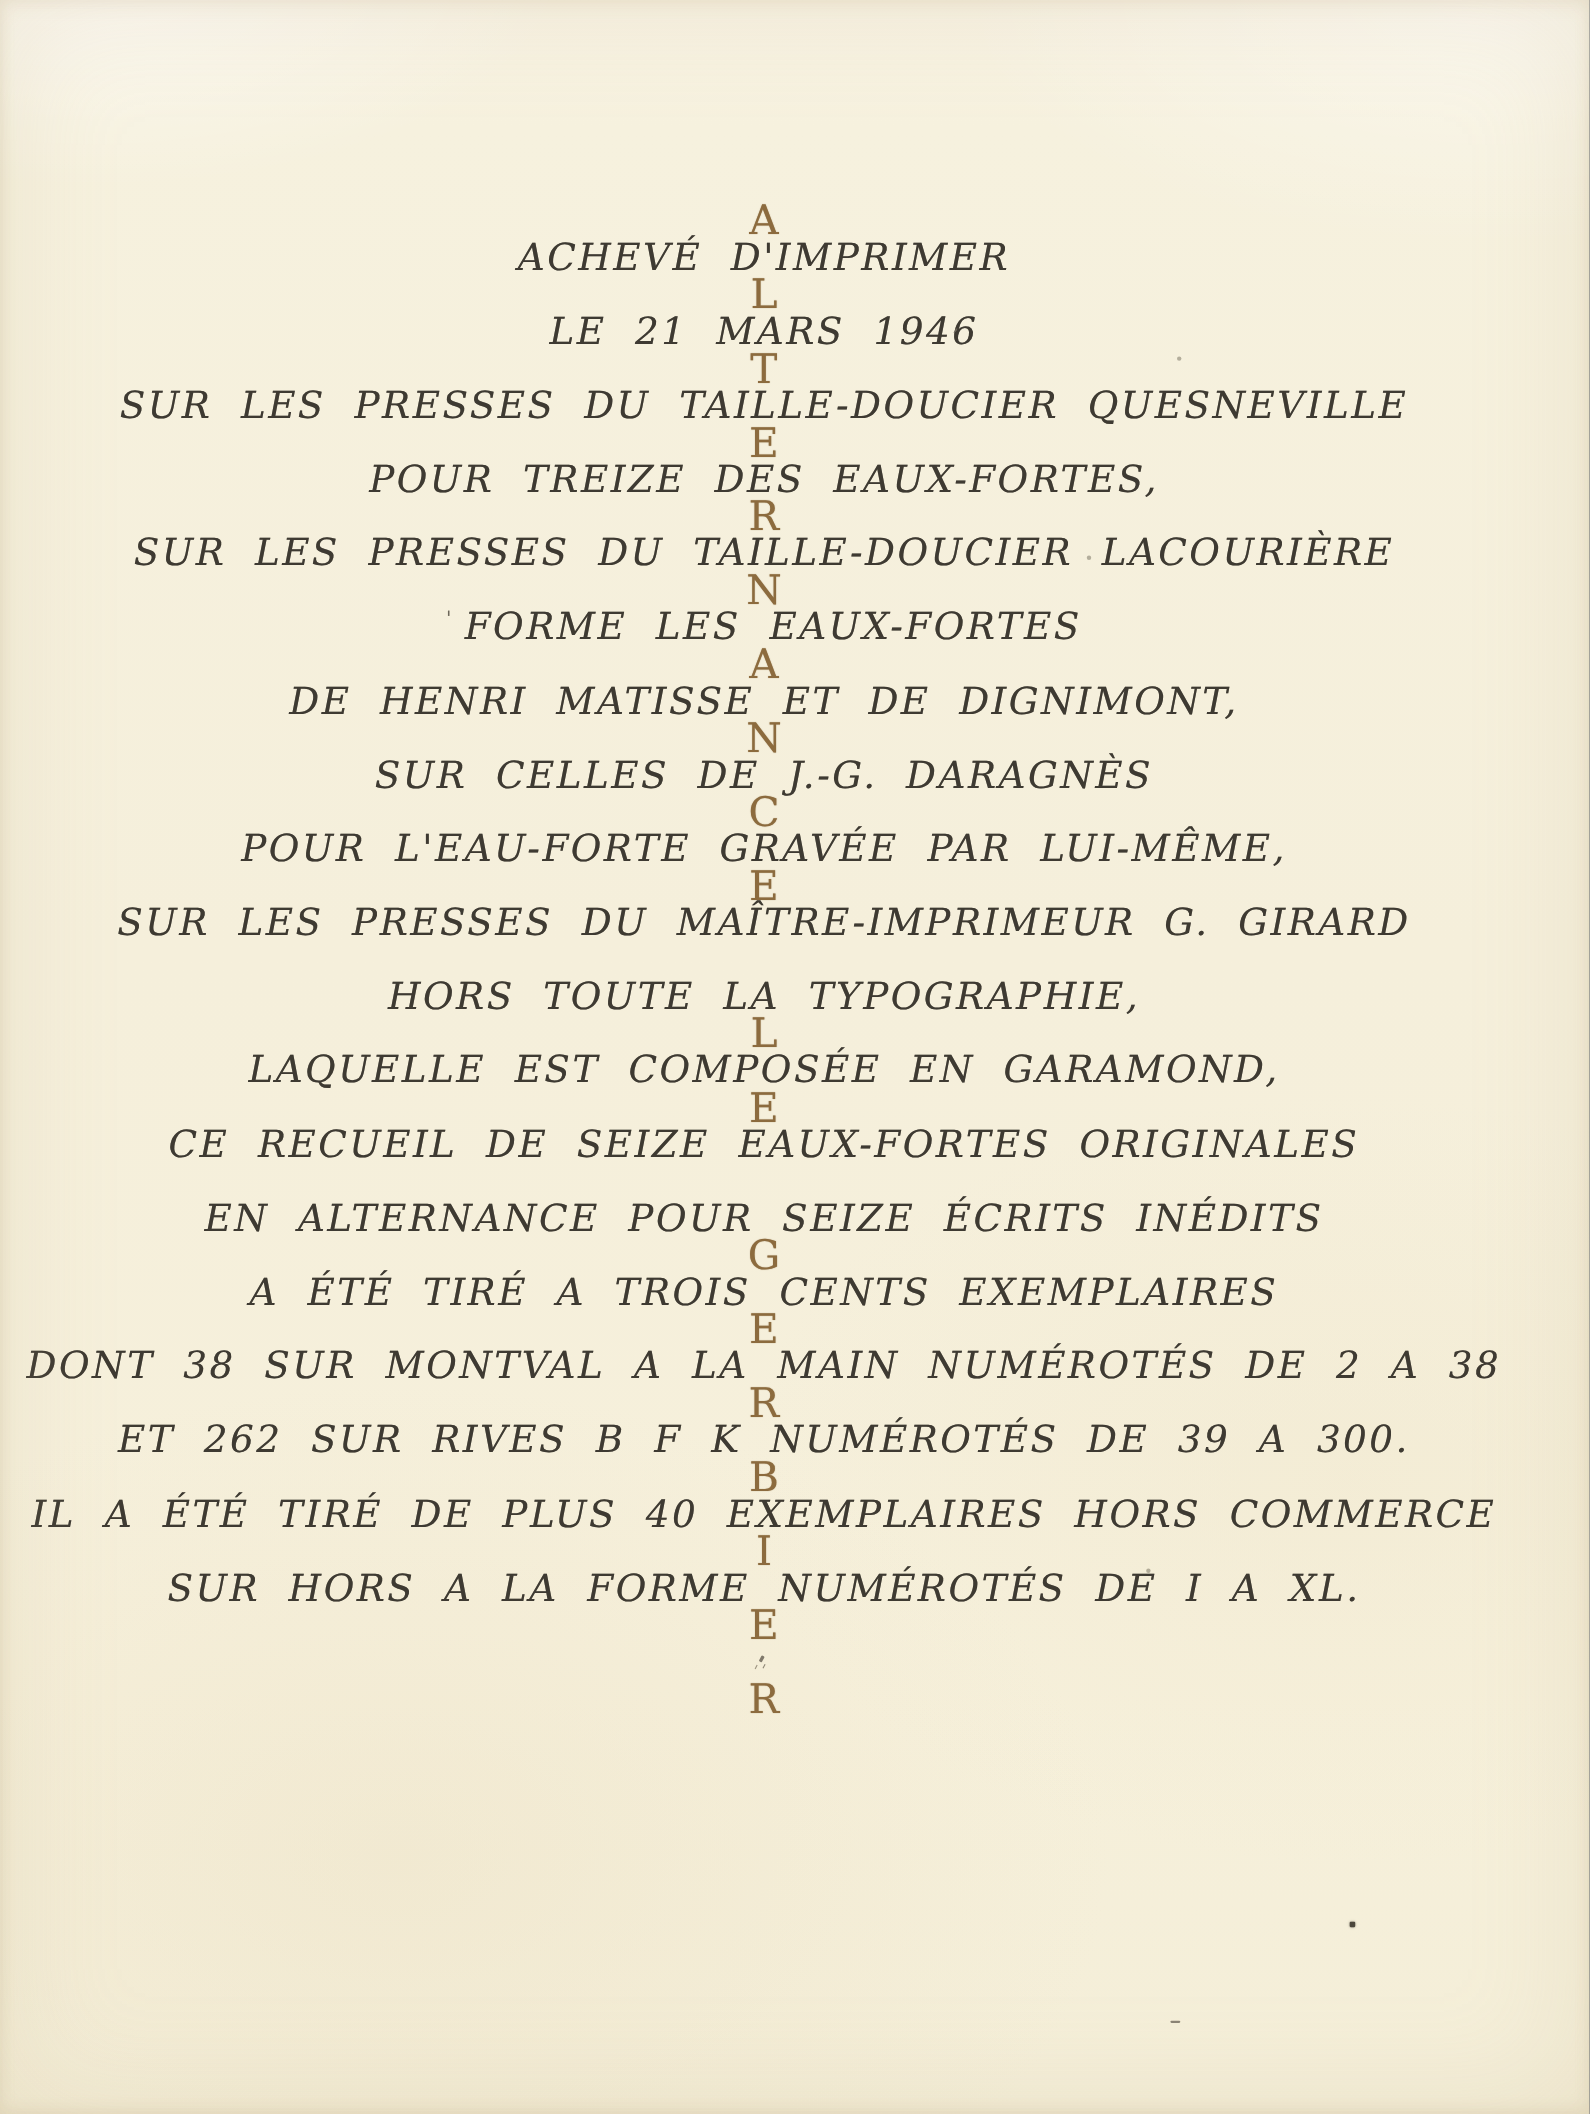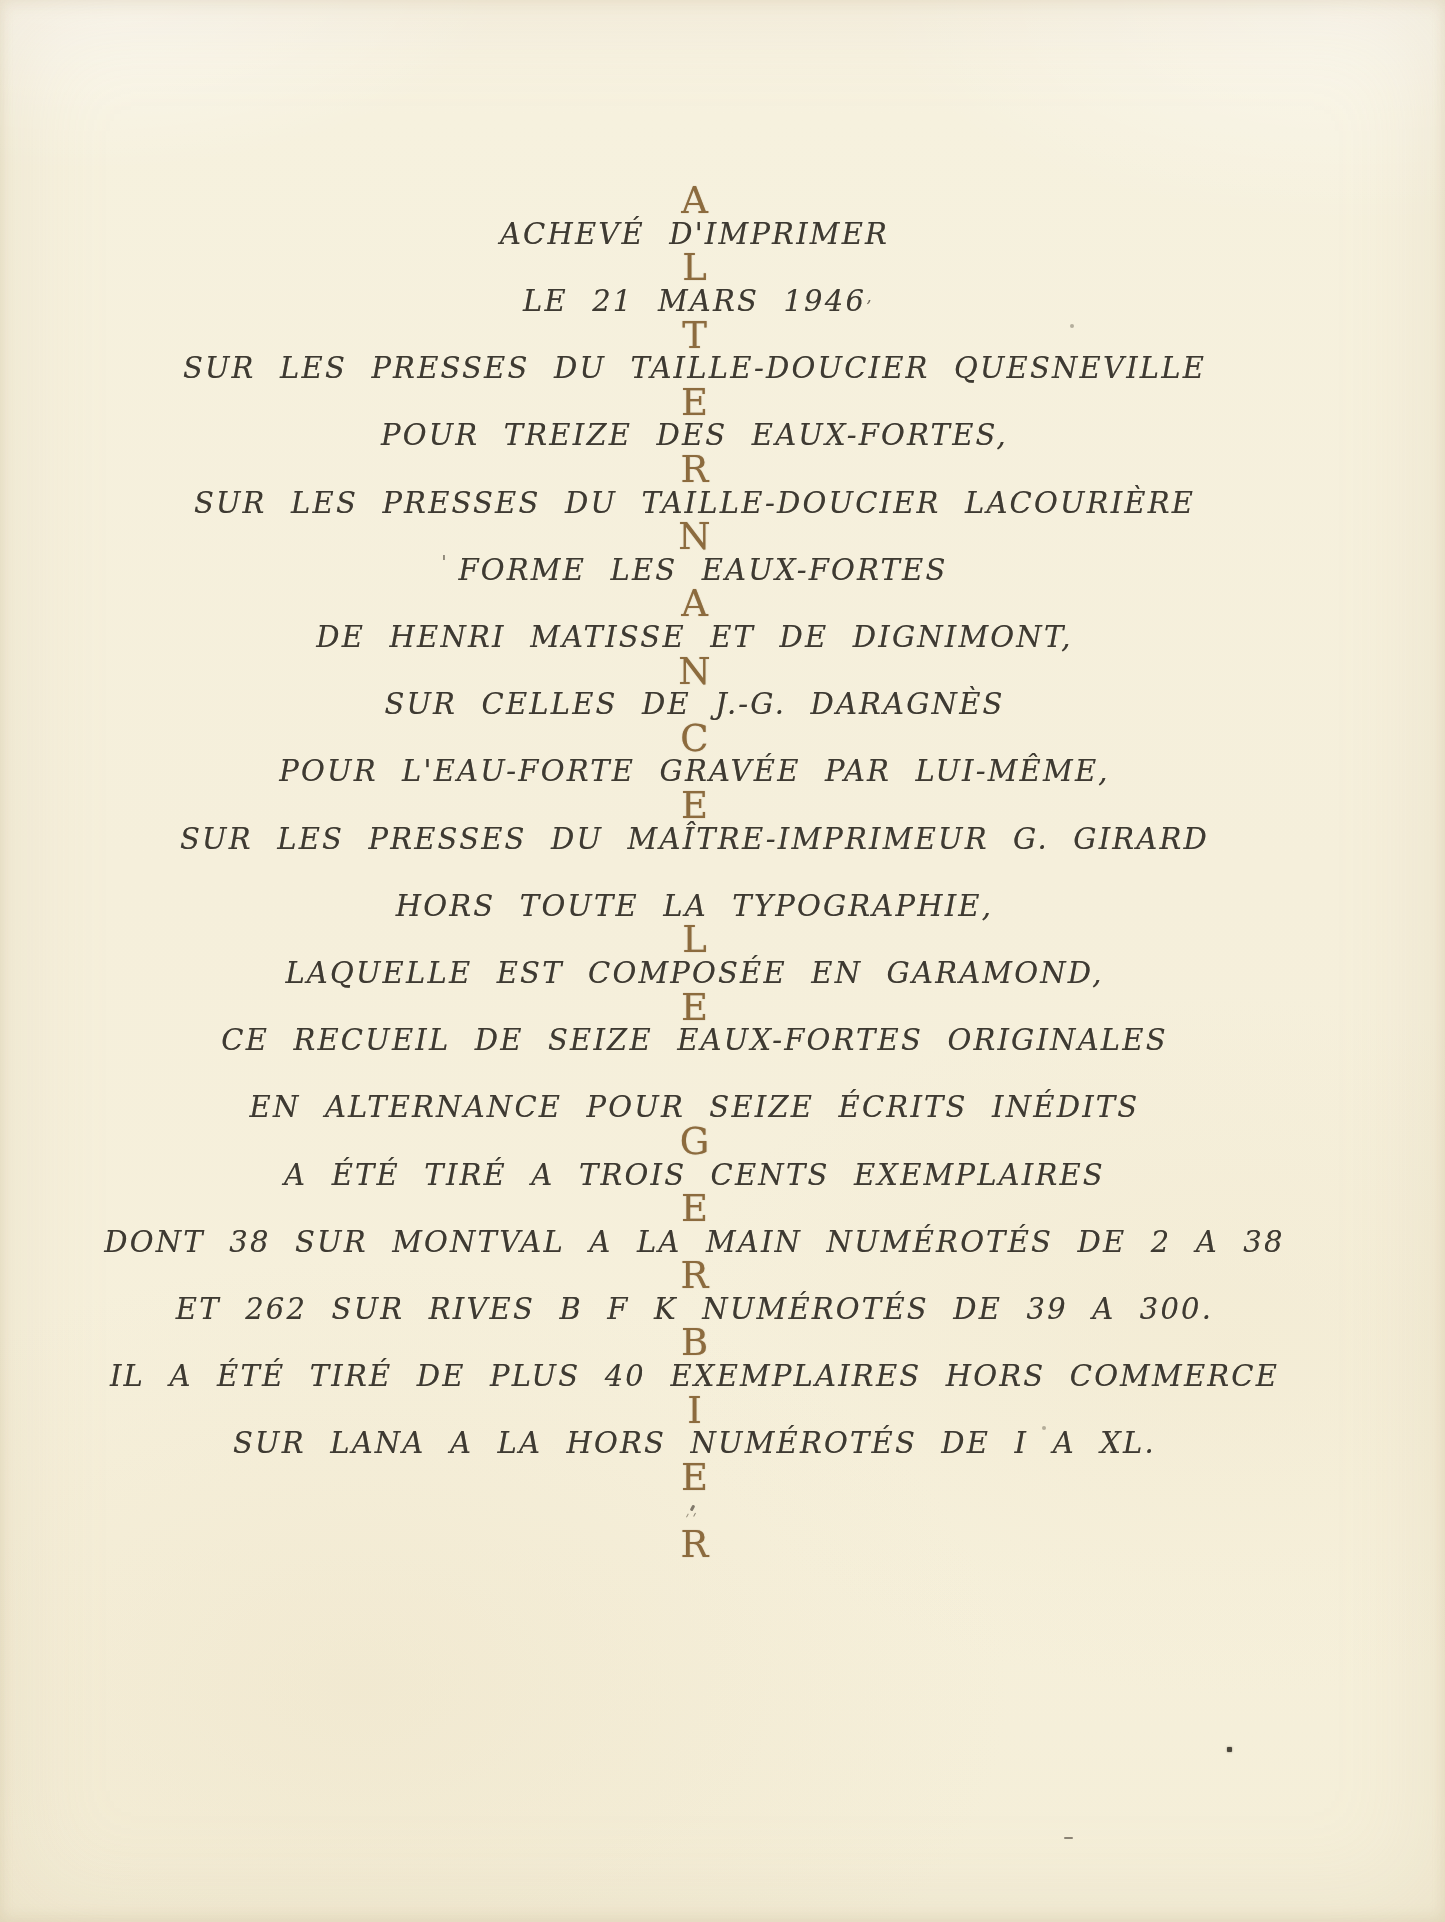--- a/index.html
+++ b/index.html
@@ -43,21 +43,21 @@
     font-family: "DejaVu Serif", "Liberation Serif", serif;
     font-size: 37px;
     line-height: 1;
     color: #8c6b3e;
     text-shadow: 0 0 1px rgba(120,88,44,0.55);
     letter-spacing: 0;
   }
   .capline {
     font-family: "DejaVu Serif", "Liberation Serif", serif;
     font-style: italic;
-    font-size: 29px;
+    font-size: 34px;
     line-height: 1;
     color: #3e3a32;
     letter-spacing: 2.2px;
     word-spacing: 13px;
     white-space: nowrap;
     text-shadow: 0 0 0.5px rgba(62,58,50,0.5);
   }
   .prefix-mark {
     font-family: "DejaVu Serif", "Liberation Serif", serif;
     font-style: italic;
@@ -212,21 +212,21 @@
       <div class="row">
         <span class="letter">B</span>
       </div>
       <div class="row">
         <span class="capline">IL A ÉTÉ TIRÉ DE PLUS 40 EXEMPLAIRES HORS COMMERCE</span>
       </div>
       <div class="row">
         <span class="letter">I</span>
       </div>
       <div class="row">
-        <span class="capline">SUR LANA A LA HORS NUMÉROTÉS DE I A XL.</span>
+        <span class="capline">SUR HORS A LA FORME NUMÉROTÉS DE I A XL.</span>
       </div>
       <div class="row">
         <span class="letter">E</span>
       </div>
       <div class="row">
         <span class="splash"></span>
       </div>
       <div class="row">
         <span class="letter">R</span>
       </div>

